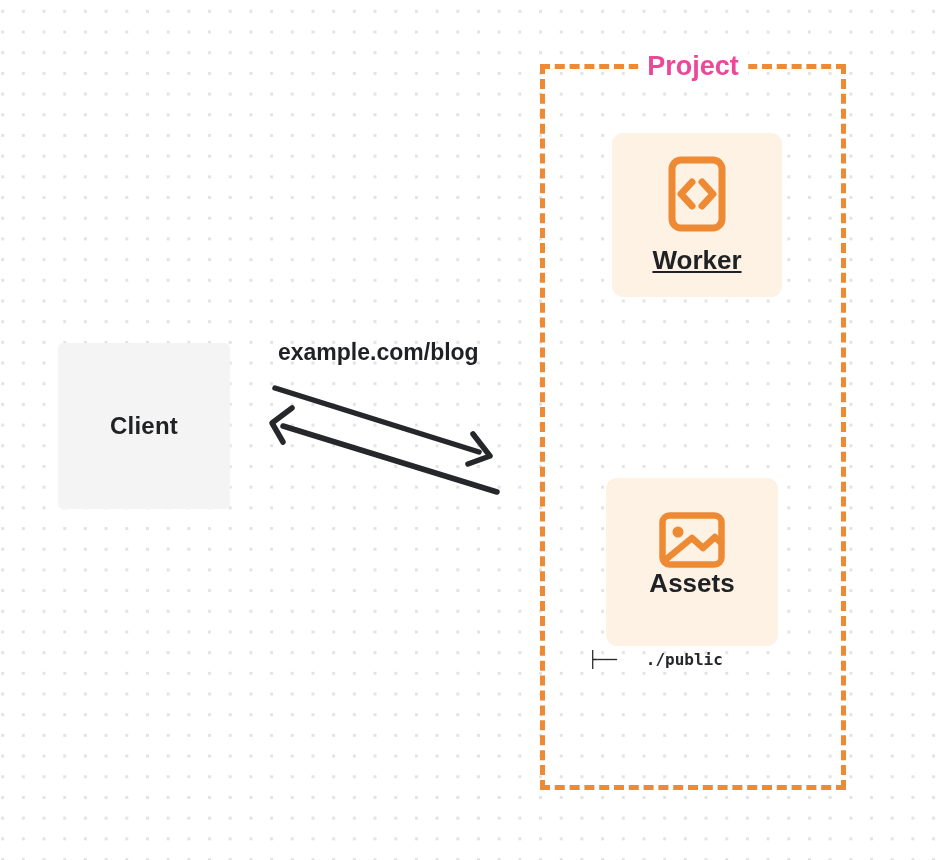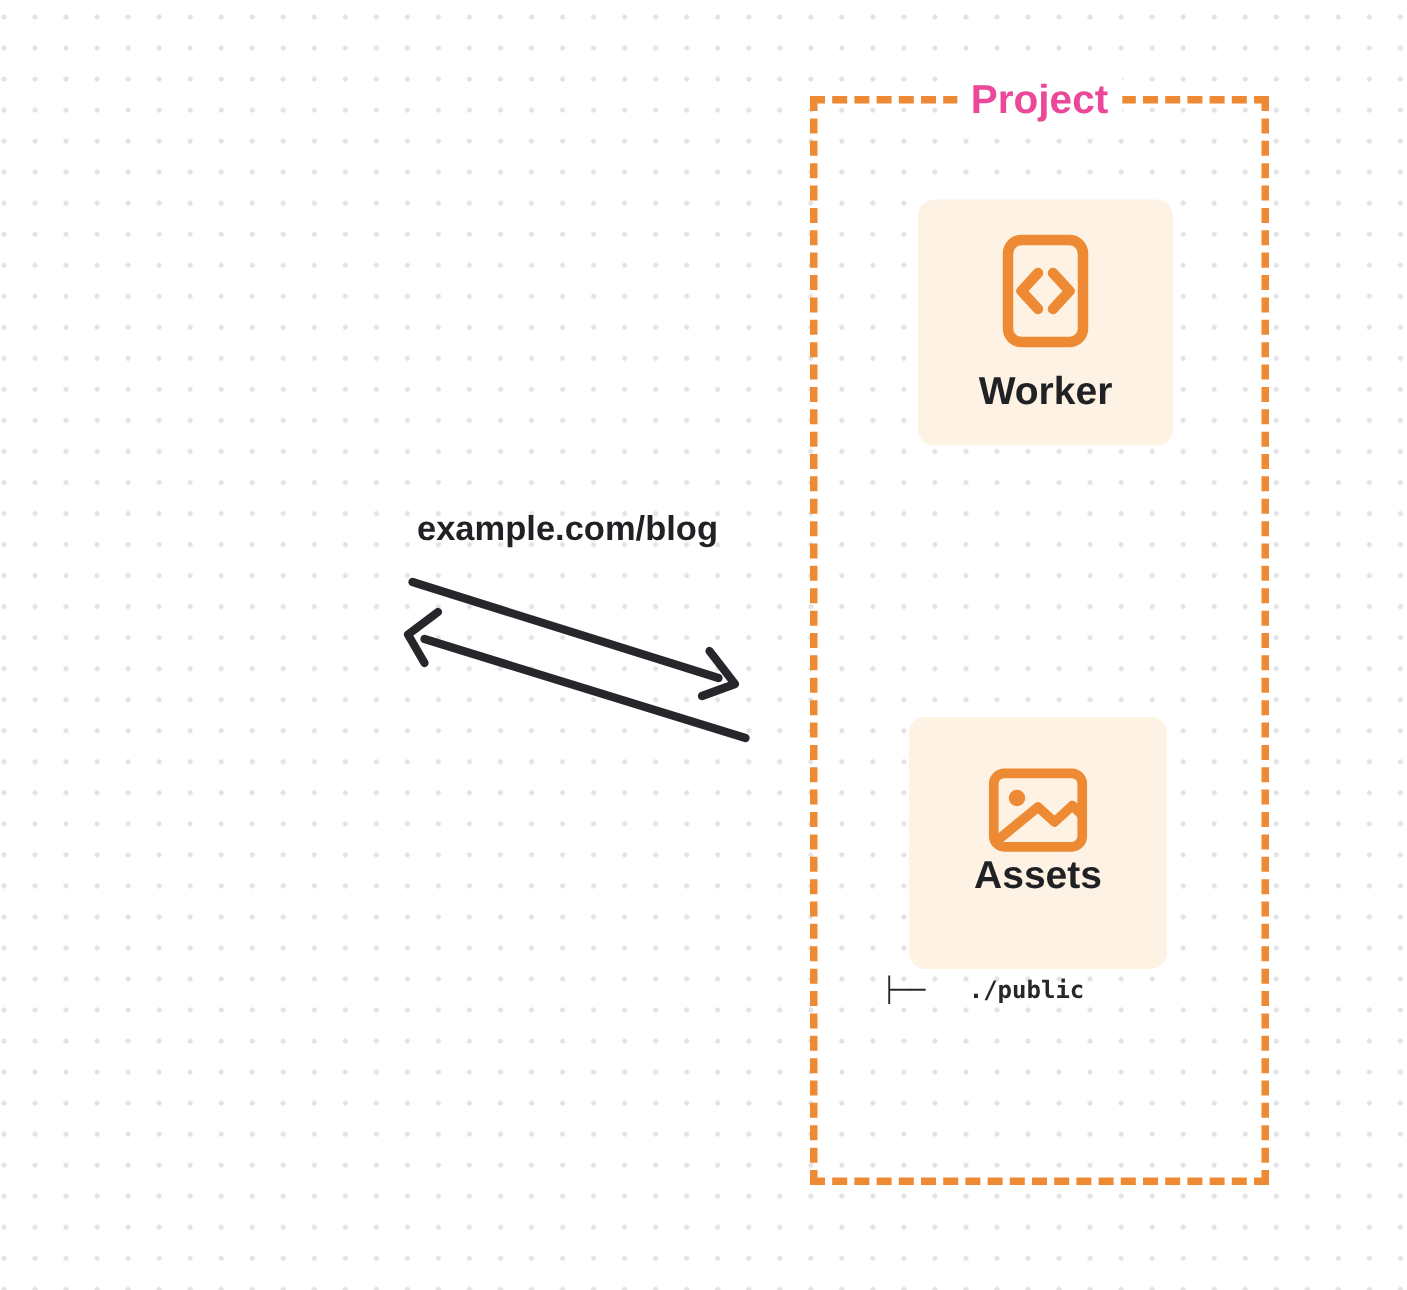--- a/index.html
+++ b/index.html
@@ -87,21 +87,21 @@
     border-radius: 11px;
     display: flex;
     flex-direction: column;
     align-items: center;
   }
   .card .card-label {
     font-weight: 700;
     font-size: 26px;
     color: #1f2124;
   }
-  .worker-card { left: 67px; top: 64px; width: 170px; height: 164px; padding-top: 23px; }
+  .worker-card { left: 67px; top: 64px; width: 170px; height: 164px; padding-top: 23px; text-decoration: underline; }
   .worker-card .card-label { margin-top: 13px; }
   .assets-card { left: 61px; top: 409px; width: 172px; height: 168px; padding-top: 34px; }
   .assets-card .card-label { }
   .card svg { display: block; }
 
   
   .tree {
     position: absolute;
     left: 43px; top: 580px;
     margin: 0;
@@ -122,20 +122,23 @@
     <g>
       <path d="M275 388 L479 452"></path>
       <path d="M473 434 L490 456 L468 464"></path>
     </g>
     <g>
       <path d="M497 492 L283 426"></path>
       <path d="M292 408 L272 423 L283 442"></path>
     </g>
   </svg>
 
+  <div class="client-box">
+    <span class="node-label">Client</span>
+  </div>
 
   <div class="url-label">example.com/blog</div>
 
   <div class="project-box">
     <div class="project-label">Project</div>
 
     <div class="card worker-card">
       <span>
         <svg width="58" height="76" viewBox="0 0 58 76" xmlns="http://www.w3.org/2000/svg">
           <rect x="4" y="4" width="50" height="68" rx="9" fill="none" stroke="#ed8a33" stroke-width="7"></rect>

